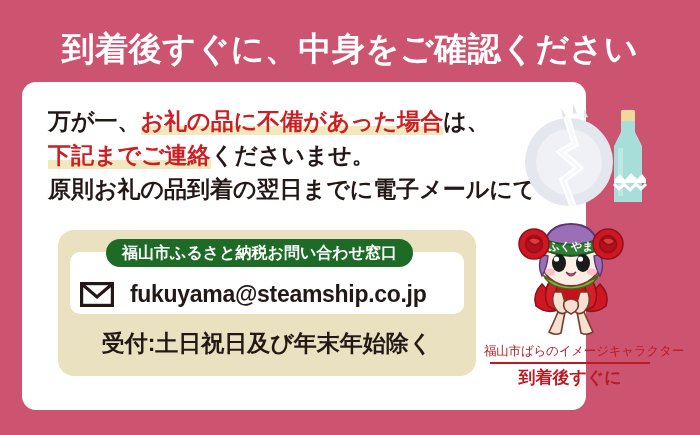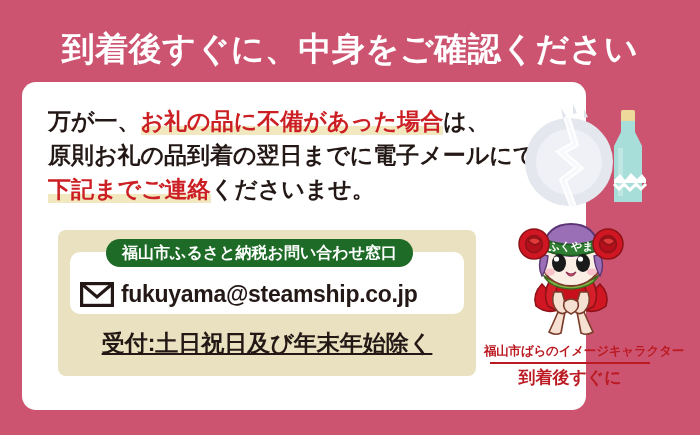--- a/index.html
+++ b/index.html
@@ -88,21 +88,21 @@
   .broken-art svg { display: block; }
 
   
   .contact-box {
     position: absolute;
     left: 36px;
     top: 148px;
     width: 418px;
     height: 146px;
     background: #e9e1bf;
-    border-radius: 8px;
+    border-radius: 16px;
   }
   .contact-inner {
     position: absolute;
     left: 12px;
     top: 22px;
     width: 394px;
     height: 62px;
     background: #ffffff;
     border-radius: 10px;
   }
@@ -124,21 +124,21 @@
     font-weight: bold;
     white-space: nowrap;
     line-height: 1;
   }
   .email-row {
     position: absolute;
     left: 22px;
     top: 52px;
     display: flex;
     align-items: center;
-    gap: 7px;
+    gap: 16px;
   }
   .envelope-icon {
     width: 34px;
     height: 25px;
     flex: none;
   }
   .email-text {
     font-size: 23px;
     font-weight: bold;
     color: #231815;
@@ -150,21 +150,20 @@
     position: absolute;
     left: 0;
     top: 102px;
     width: 418px;
     text-align: center;
     font-size: 23px;
     font-weight: bold;
     color: #231815;
     white-space: nowrap;
     line-height: 1;
-    text-decoration: underline;
   }
 
   
   .mascot-block {
     position: absolute;
     left: 462px;
     top: 136px;
     width: 172px;
     height: 180px;
   }
@@ -179,21 +178,21 @@
   .mascot-art svg { display: block; }
   .mascot-caption {
     position: absolute;
     left: 0;
     top: 126px;
     width: 172px;
     text-align: center;
   }
   .mascot-caption-top {
     font-size: 12.5px;
-    font-weight: bold;
+    font-weight: normal;
     color: #bb1a22;
     white-space: nowrap;
     line-height: 1.2;
     letter-spacing: -0.2px;
   }
   .mascot-rule {
     width: 160px;
     height: 2px;
     background: #bb1a22;
     margin: 3px auto 4px auto;
@@ -215,24 +214,24 @@
     <div class="header-title">到着後すぐに、中身をご確認ください</div>
   </div>
 
   <div class="card">
 
     <div class="body-text">
       <div class="body-line">
         <span class="plain">万が一、</span><span class="hl">お礼の品に不備があった場合</span><span class="plain">は、</span>
       </div>
       <div class="body-line">
+        <span class="hl">下記までご連絡</span><span class="plain">くださいませ。</span>
+      </div>
+      <div class="body-line">
         <span class="plain">原則お礼の品到着の翌日までに電子メールにて</span>
-      </div>
-      <div class="body-line">
-        <span class="hl">下記までご連絡</span><span class="plain">くださいませ。</span>
       </div>
     </div>
 
     <div class="broken-art">
       <svg width="140" height="120" viewBox="0 0 140 120" xmlns="http://www.w3.org/2000/svg">
 
         <circle cx="52" cy="66" r="44" fill="#e4e7ee"></circle>
         <circle cx="52" cy="66" r="33" fill="#eff1f6"></circle>
 
         <path d="M50 22 L58 48 L44 56 L62 72 L46 84 L56 110" fill="none" stroke="#ffffff" stroke-width="7" stroke-linejoin="miter"></path>

